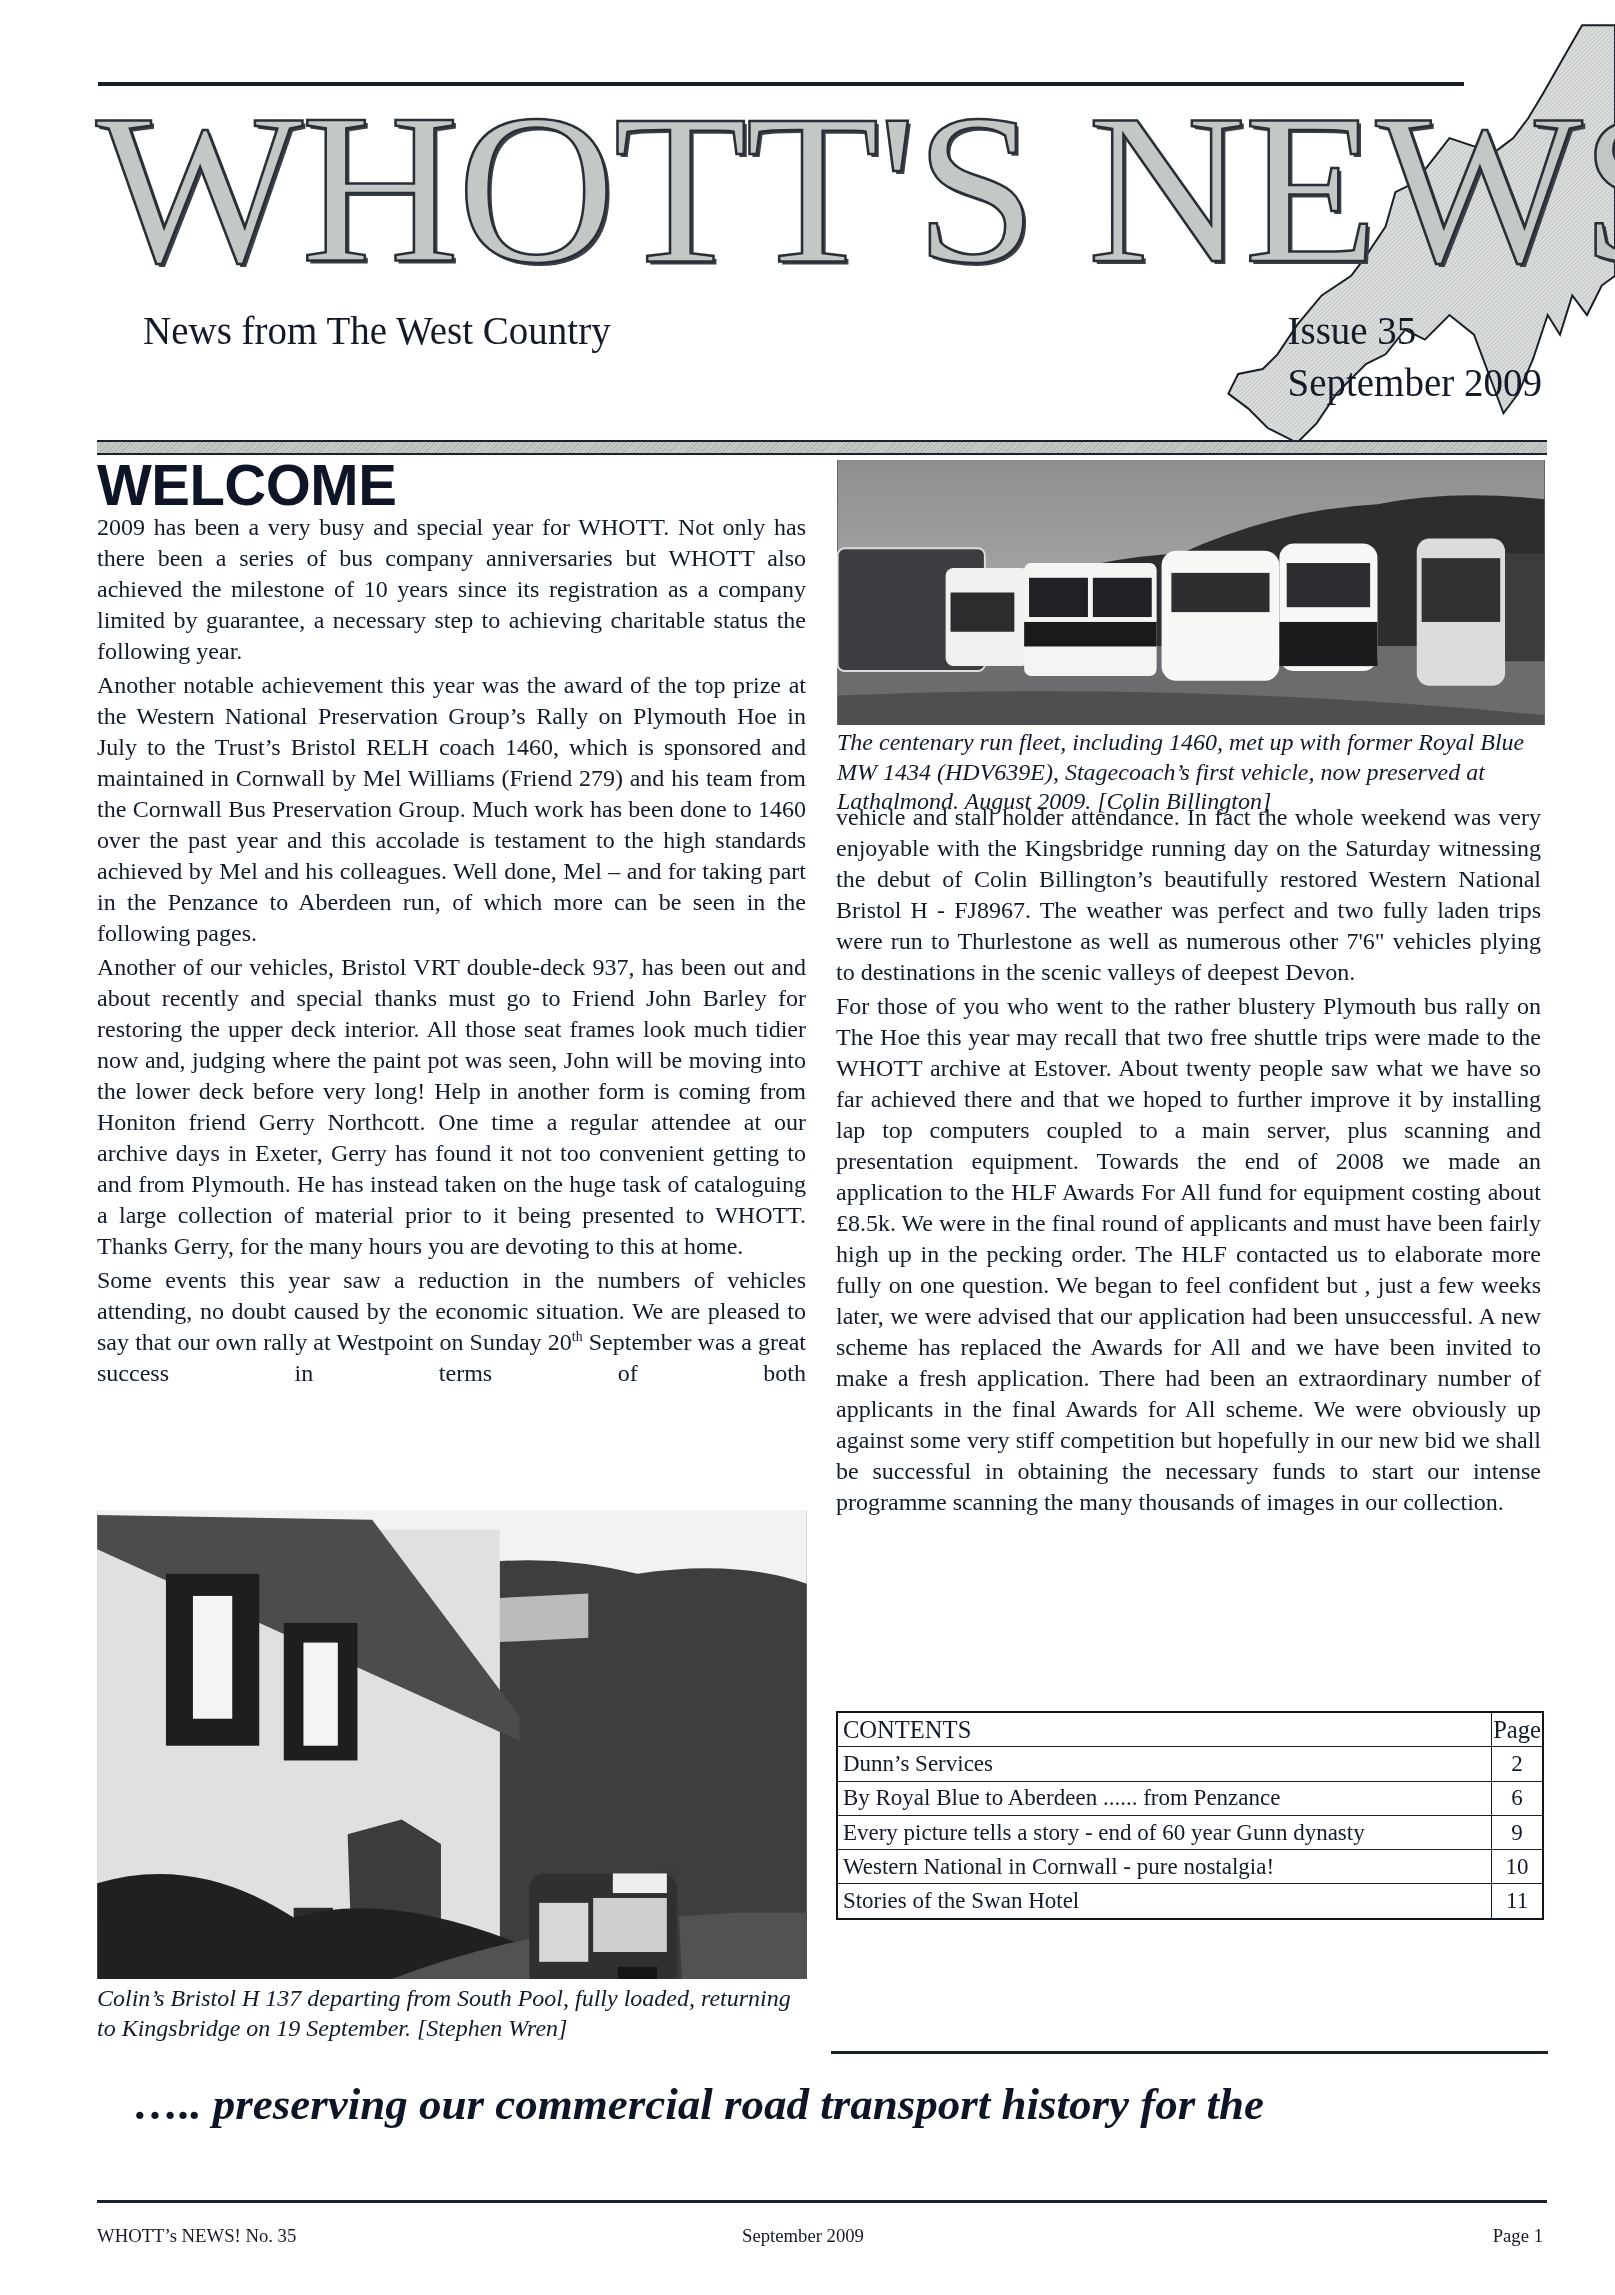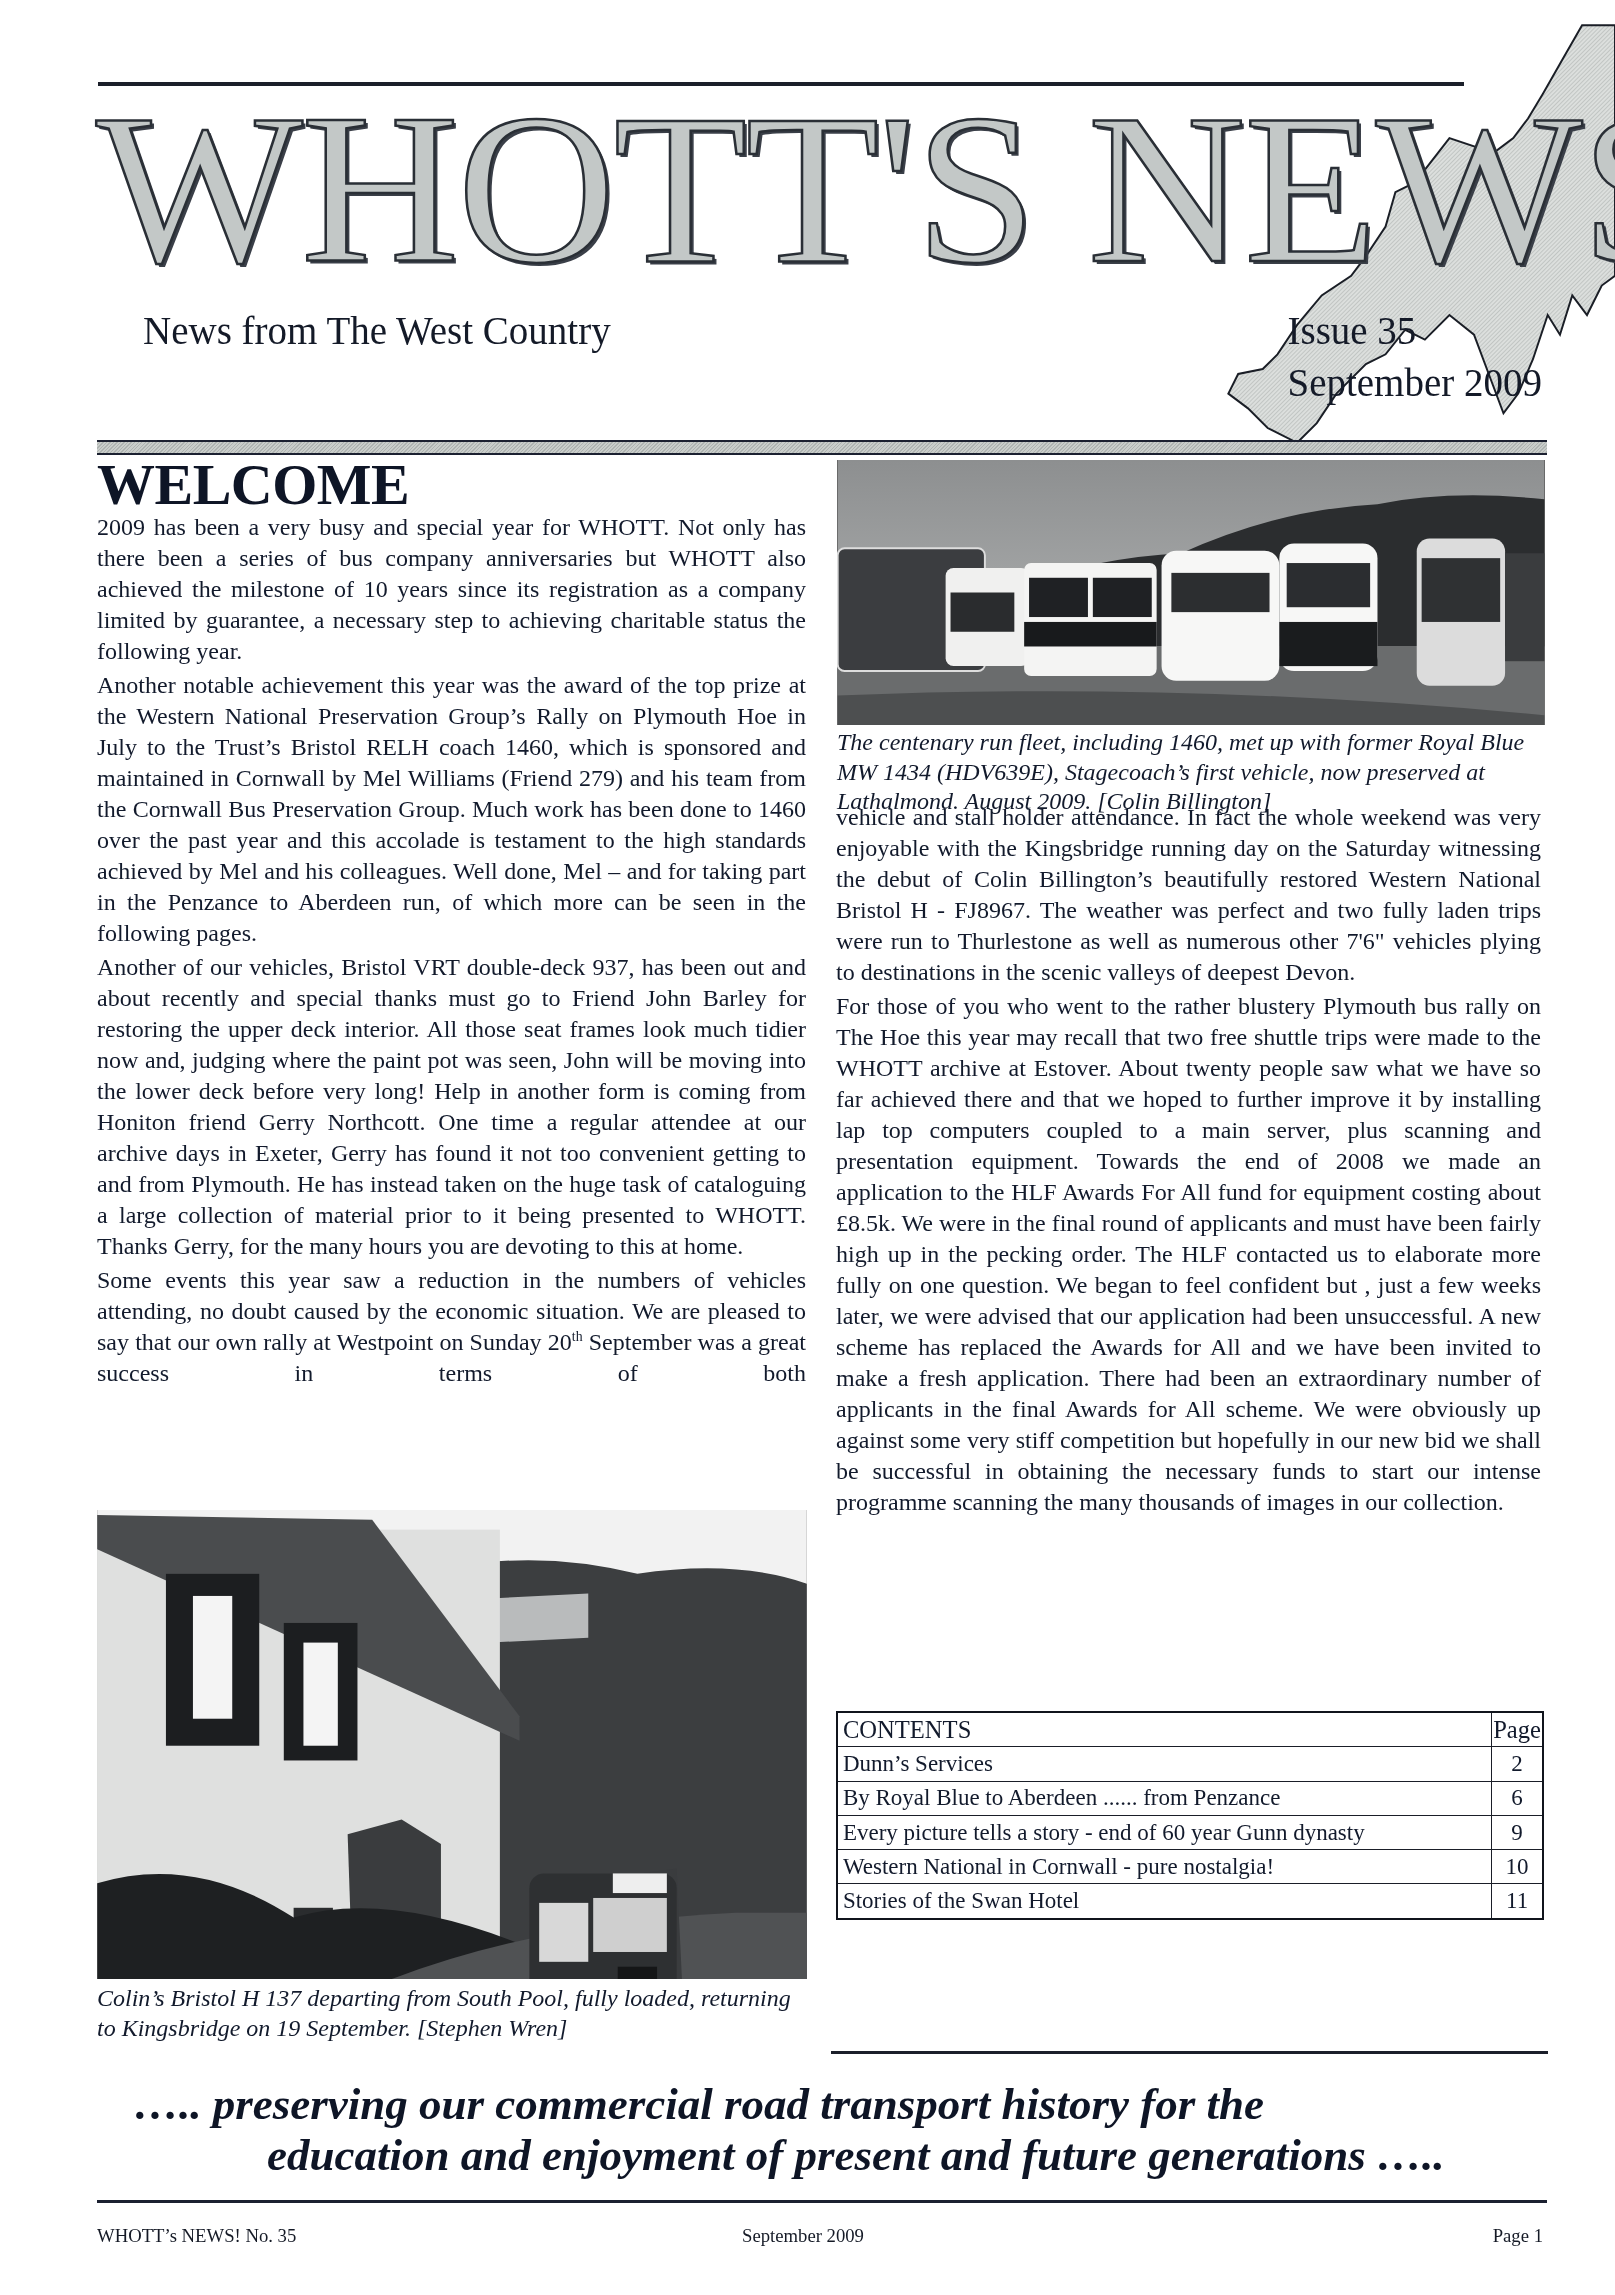--- a/index.html
+++ b/index.html
@@ -31,21 +31,21 @@
     left: 97px; top: 440px; width: 1450px; height: 10.8px;
     border-top: 2px solid #1b2030; border-bottom: 2px solid #1b2030;
     background: repeating-linear-gradient(135deg, #c9cdca 0 1.5px, #aeb3b1 1.5px 2.5px);
   }
 
   
   .col { font-size: 24px; line-height: 31px; text-align: justify; color: #121a2c; }
   .col p { margin: 0 0 2.9px 0; }
   #left-col { left: 97px; top: 457px; width: 709px; }
   #welcome-heading {
-    font-family: Liberation Serif, serif; font-weight: bold; font-size: 58px;
+    font-family: Liberation Sans, sans-serif; font-weight: bold; font-size: 58px;
     line-height: 55px; margin: 0; letter-spacing: -0.5px; color: #0e1526;
   }
   #right-col-top { left: 836px; top: 802px; width: 705px; }
 
   
   .photo { overflow: hidden; background: #555; }
   #photo-buses { left: 837px; top: 460px; width: 708px; height: 265px; }
   #photo-cottage { left: 97px; top: 1510px; width: 710px; height: 469px; }
   .caption {
     font-style: italic; font-size: 24px; line-height: 29.5px; color: #121a2c;
@@ -209,20 +209,19 @@
       <td>Stories of the Swan Hotel</td>
       <td class="pg">11</td>
     </tr>
   </tbody>
 </table>
 
 <div class="abs" id="table-rule"></div>
 
 <div class="abs" id="tagline">
   <span>….. preserving our commercial road transport history for the</span>
-  <span class="l2">education and enjoyment of present and future generations …..</span>
 </div>
 
 <div class="abs" id="footer-rule"></div>
 <div class="abs foot" id="foot-left">WHOTT’s NEWS!  No. 35</div>
 <div class="abs foot" id="foot-center">September 2009</div>
 <div class="abs foot" id="foot-right">Page 1</div>
 
 
 </body></html>

